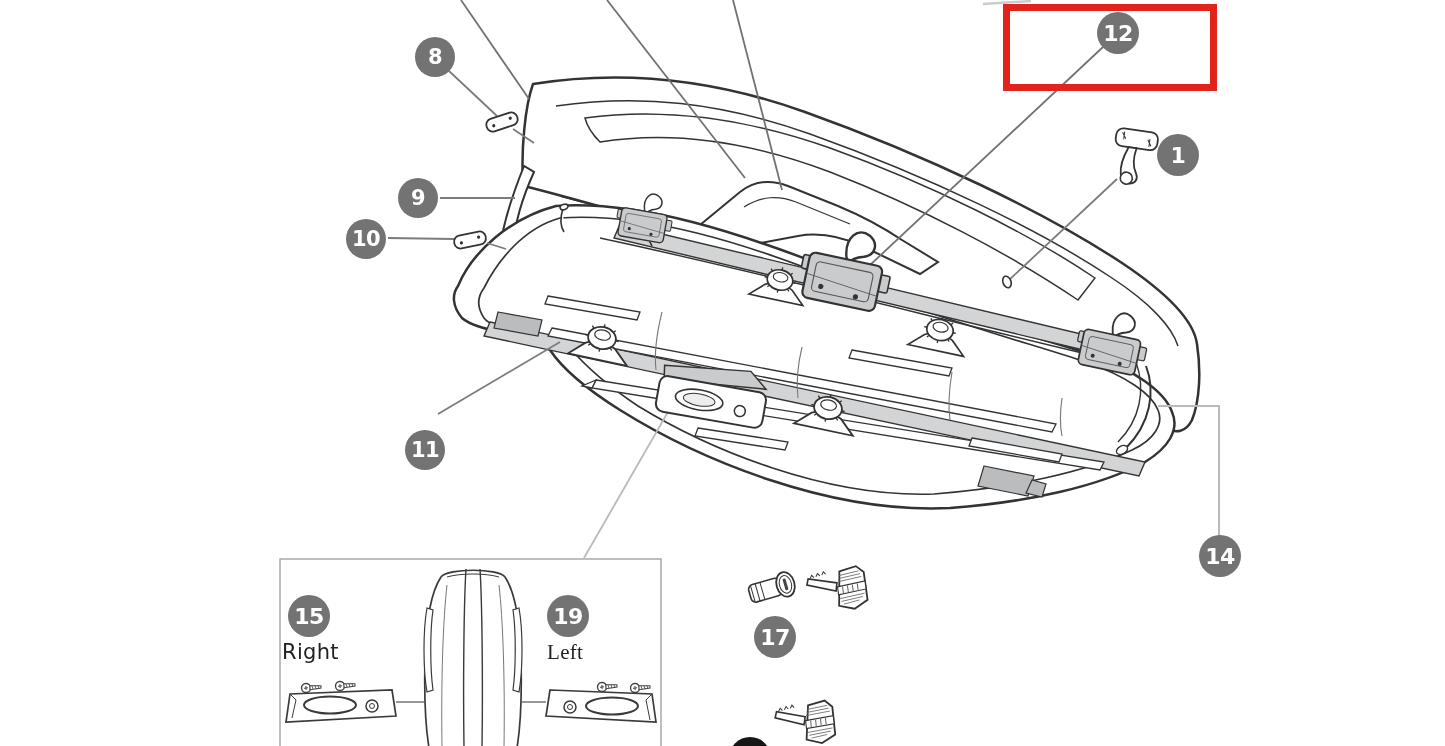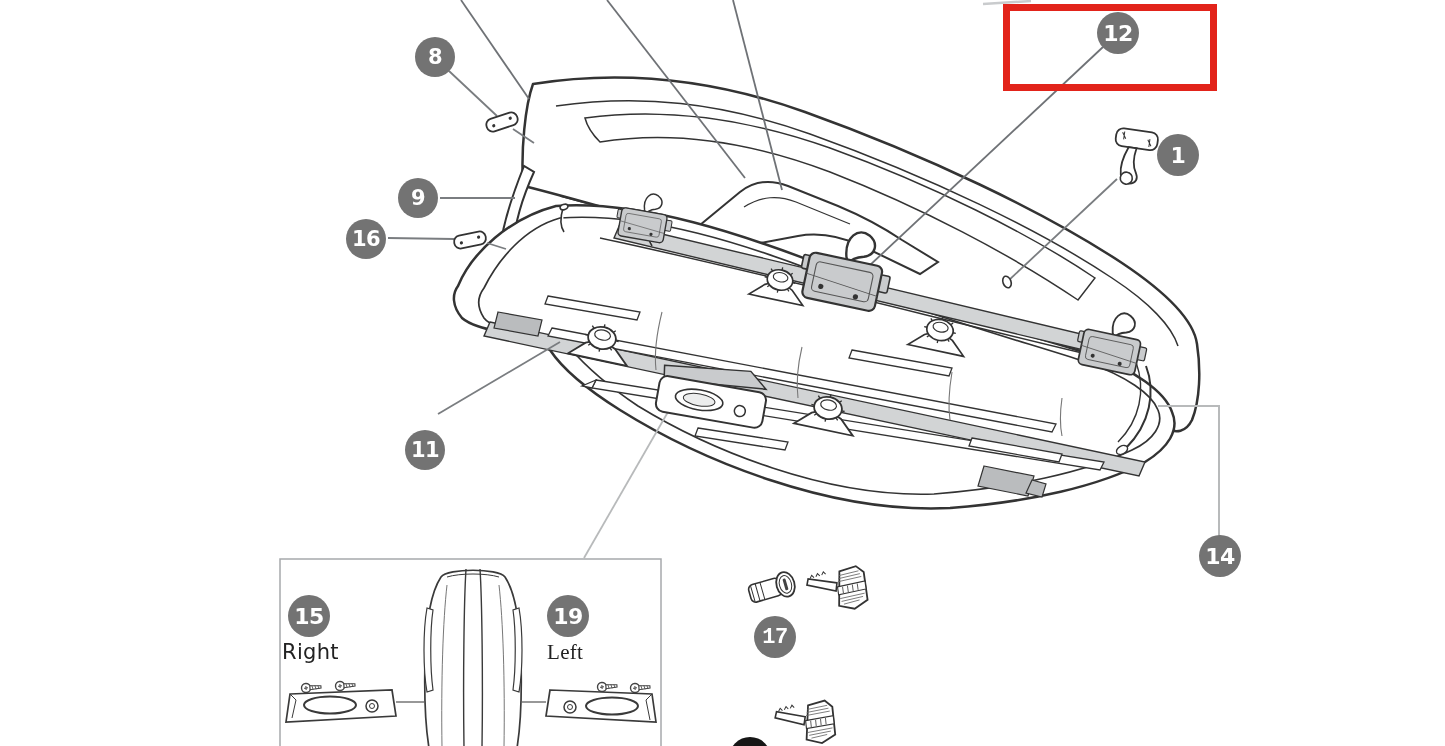--- a/index.html
+++ b/index.html
@@ -221,25 +221,25 @@
   </g>
   <use href="#key" transform="translate(844,590) rotate(-8)"></use>
   <use href="#key" transform="translate(812,724) rotate(-6)"></use>
   <circle cx="750" cy="758" r="21" fill="#161616"></circle>
 </svg>
 
 <div class="hl"></div>
 
 <div class="badge sm" style="left:415px;top:37px;">8</div>
 <div class="badge sm" style="left:398px;top:178px;">9</div>
-<div class="badge sm" style="left:346px;top:219px;">16</div>
+<div class="badge sm" style="left:346px;top:219px;">10</div>
 <div class="badge sm" style="left:405px;top:430px;">11</div>
 <div class="badge" style="left:1097px;top:12px;">12</div>
 <div class="badge" style="left:1157px;top:134px;">1</div>
 <div class="badge" style="left:1199px;top:535px;">14</div>
 <div class="badge" style="left:288px;top:595px;">15</div>
 <div class="badge" style="left:547px;top:595px;">19</div>
-<div class="badge" style="left:754px;top:616px;font-family:Liberation Mono, monospace;">17</div>
+<div class="badge" style="left:754px;top:616px;">17</div>
 
 <div class="side-label" style="left:282px;top:640px;">Right</div>
 <div class="side-label" style="left:547px;top:640px;font-family:Liberation Serif, serif;">Left</div>
 
 </div>
 
 </body></html>

